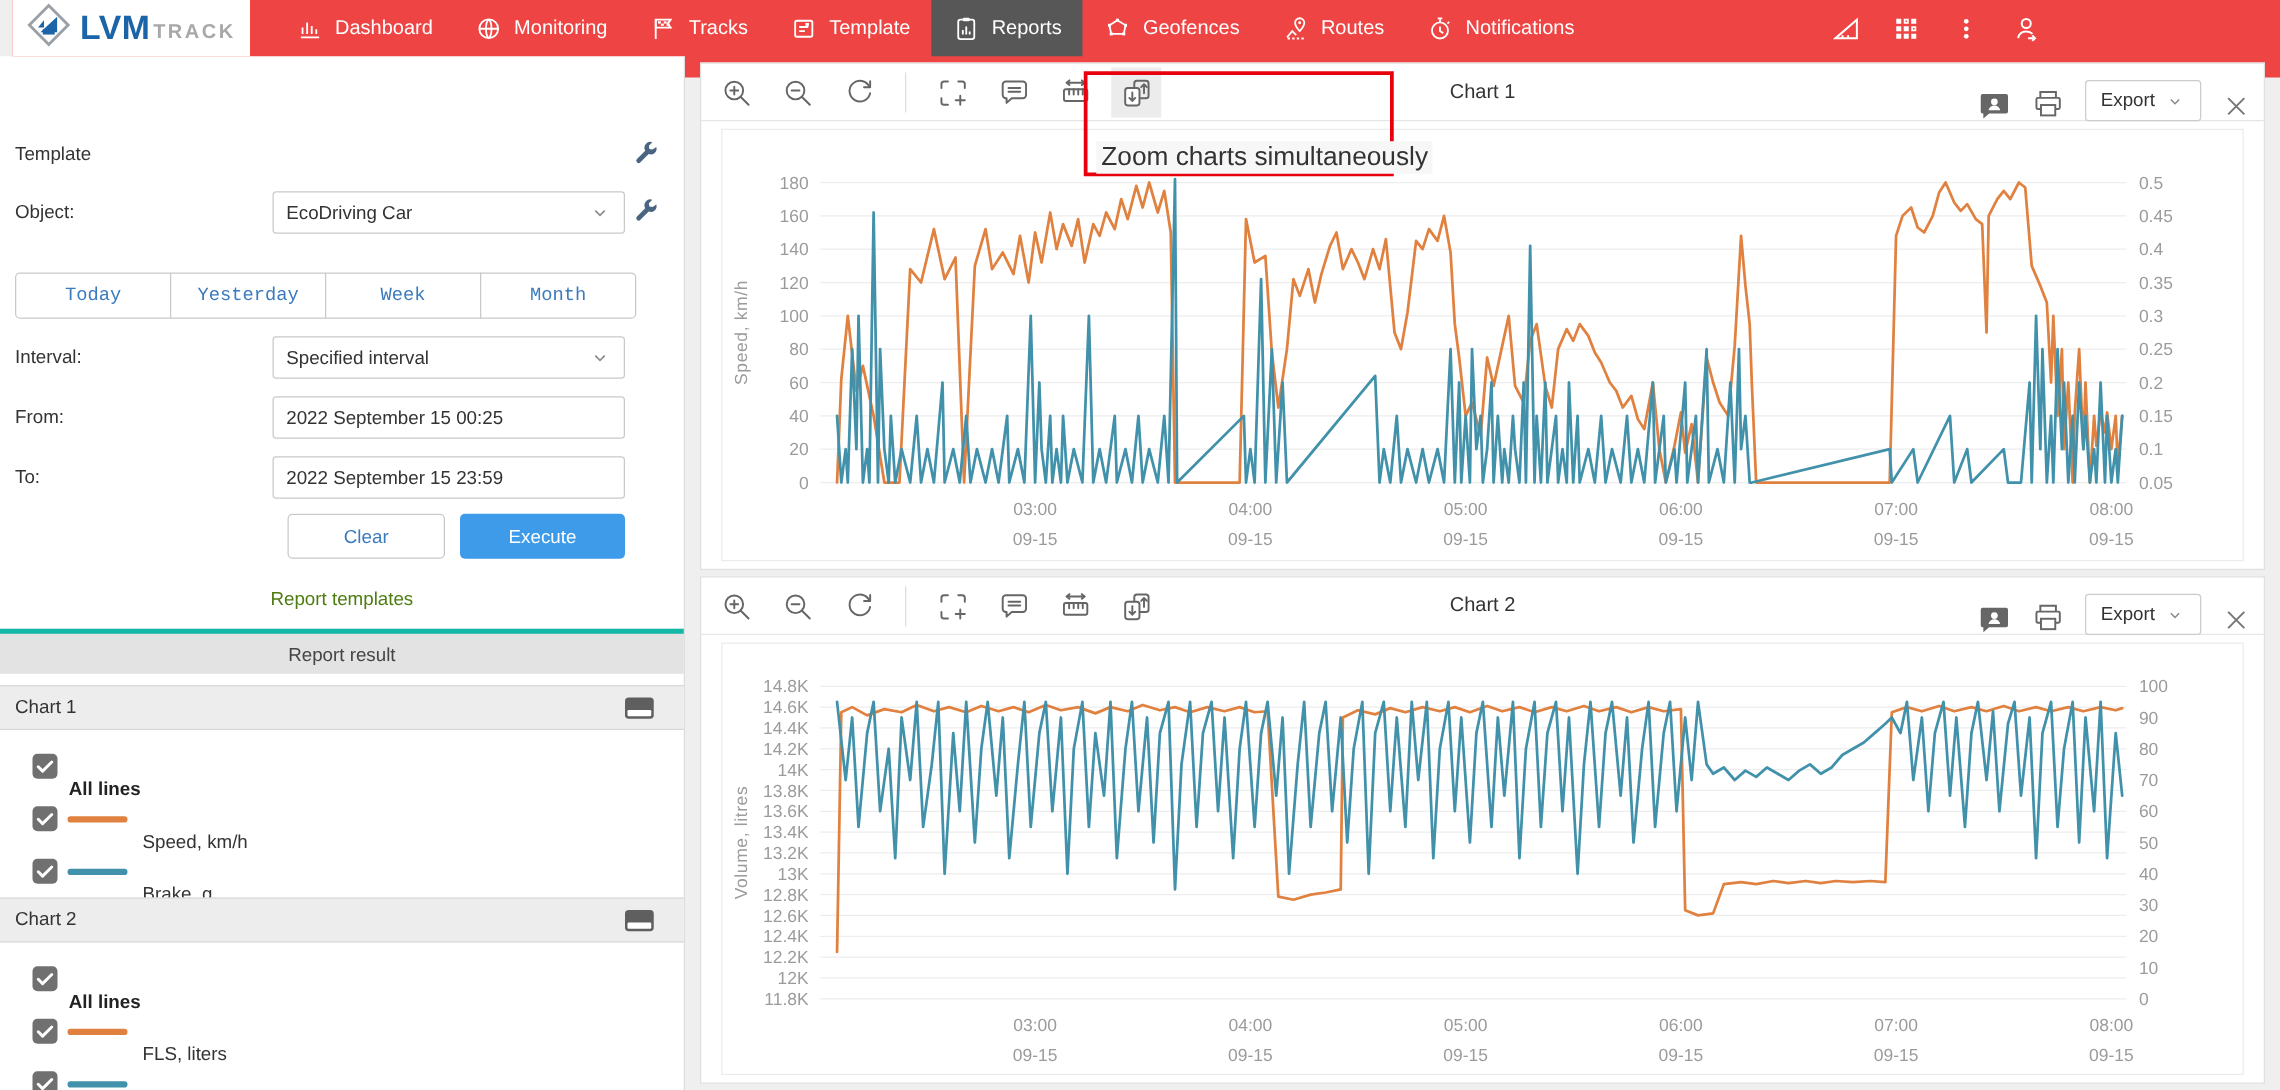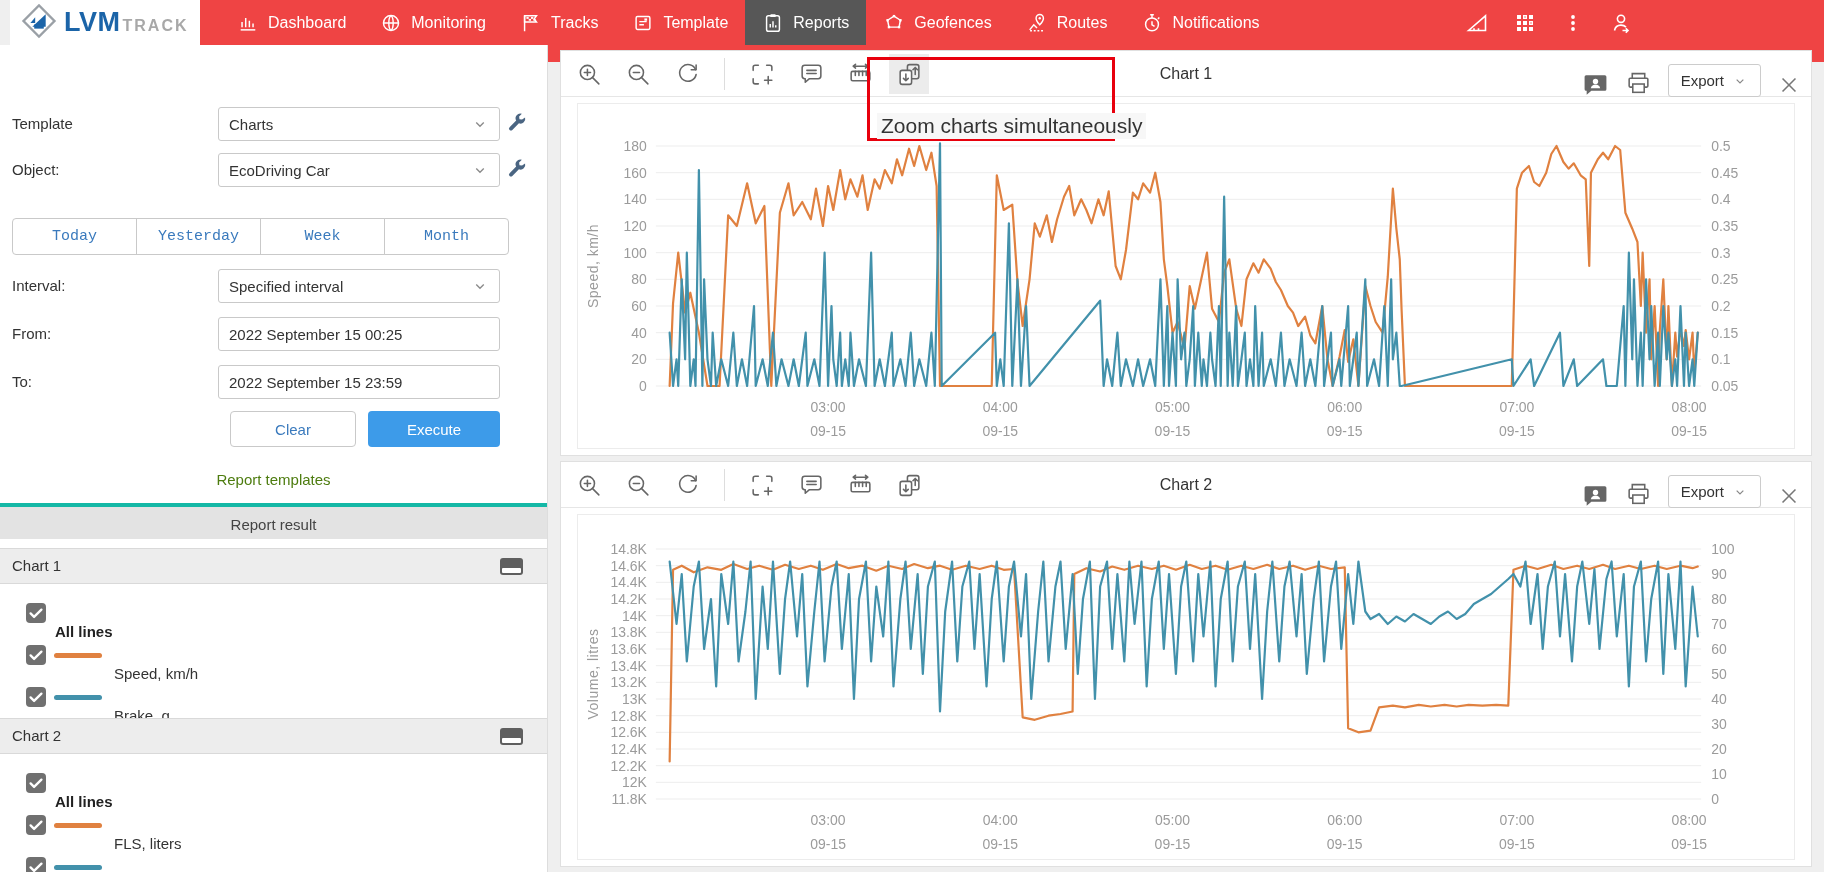--- a/index.html
+++ b/index.html
@@ -204,28 +204,20 @@
       <div class="nav-rbtn"><span><svg viewBox="0 0 24 24">
             <circle cx="12" cy="7.8" r="3.6"></circle>
             <path d="M5.5 19.5c.6-3.6 3.2-5.4 6.5-5.4 2 0 3.8.7 5 2"></path>
             <path d="M13.5 19.5h5.5m-2.2-2.2l2.2 2.2-2.2 2.2"></path>
           </svg></span></div>
     </div>
 </div>
 
 <div class="sidebar">
   <div class="sb-label" style="top:70px">Template</div>
-  <div class="sel" style="top:62px">
-    <span class="sel-txt">Charts</span>
-    <span class="sel-chev">
-        <svg viewBox="0 0 24 24">
-          <path d="M7 10l5 5 5-5"></path>
-        </svg>
-      </span>
-  </div>
   <div class="wrench" style="top:67px">
     <span><svg viewBox="0 0 24 24">
           <path fill="#4a6582" stroke="none" d="M21.9 6.1a5.1 5.1 0 0 1-6.7 6.2L8 19.5a2.1 2.1 0 1 1-3-3l7.2-7.2A5.1 5.1 0 0 1 18.4 2l-3 3 .4 2.8 2.8.4 3.3-2.1z"></path>
         </svg></span>
   </div>
 
   <div class="sb-label" style="top:116px">Object:</div>
   <div class="sel" style="top:108px">
     <span class="sel-txt">EcoDriving Car</span>
     <span class="sel-chev">

